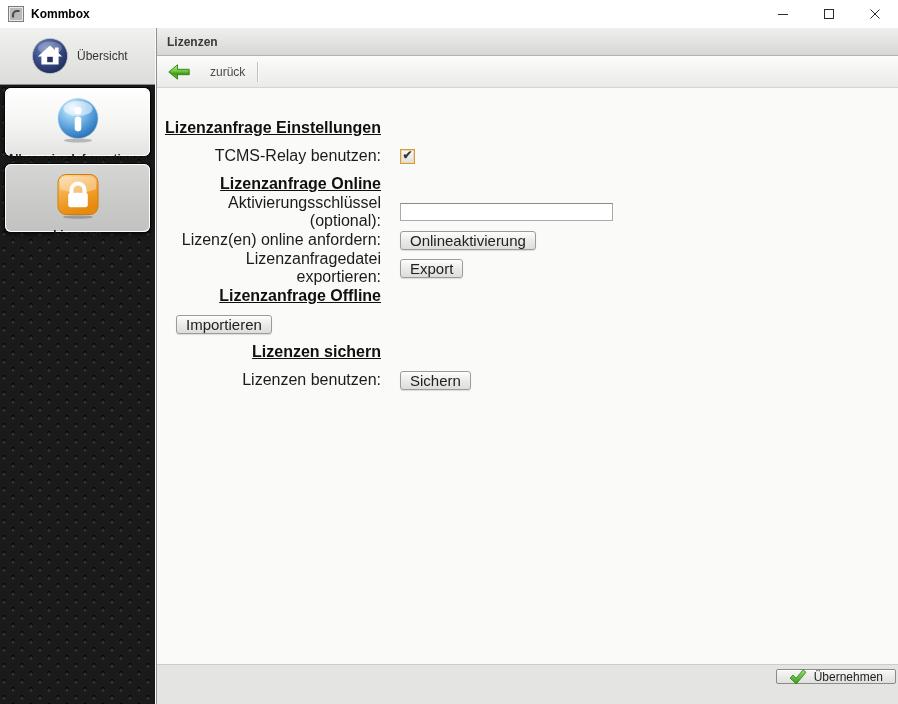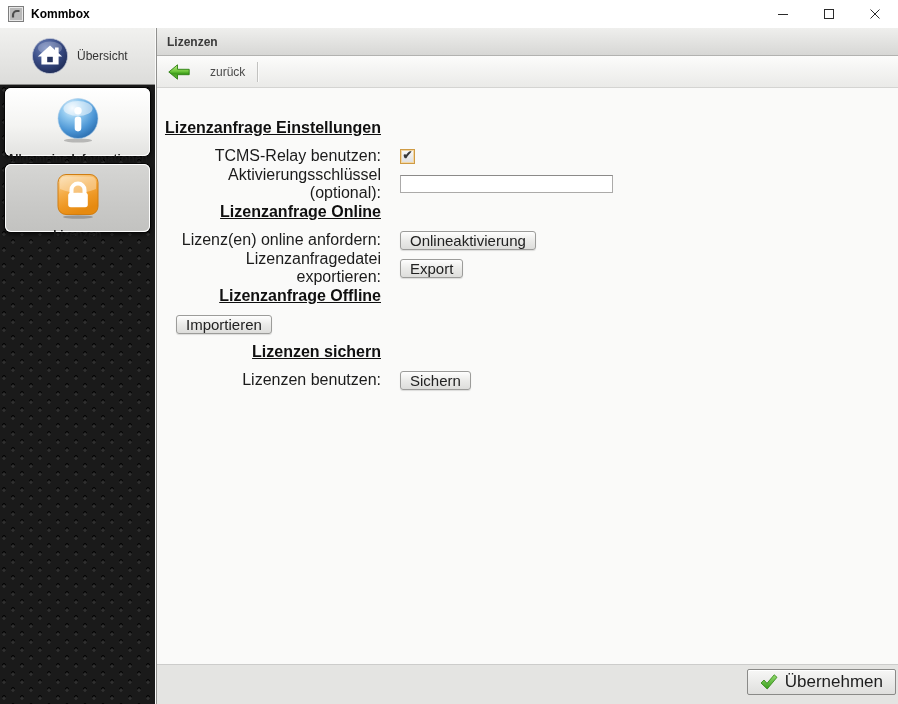--- a/index.html
+++ b/index.html
@@ -52,21 +52,21 @@
   .ctrl { margin-left:19px; display:flex; align-items:center; }
 
   .checkbox { width:15px; height:15px; border:1px solid #cf9b45; box-shadow:inset 0 0 0 1px #f3d7a4; background:linear-gradient(#fafafa,#dedede); display:flex; align-items:center; justify-content:center; cursor:pointer; }
   .checkbox .chk { font-size:12px; line-height:12px; font-weight:700; color:#3a3a3a; transform:translateY(-1px); }
 
   .text-input { width:213px; height:18px; border:1px solid #abaaa9; border-top-color:#8b8a89; background:#fff; font-family:"Liberation Sans",sans-serif; font-size:12px; padding:0 3px; outline:none; }
 
   .form-btn { height:19px; padding:0 9px; font-family:"Liberation Sans",sans-serif; font-size:15px; color:#222; background:linear-gradient(#fefefe, #ebebe9 50%, #dddddb); border:1px solid #9c9c9a; border-radius:3px; box-shadow:0 1px 1px rgba(0,0,0,.12); cursor:pointer; }
 
   .footer { height:40px; flex:0 0 40px; background:#e4e4e2; border-top:1px solid #cccccb; display:flex; justify-content:flex-end; align-items:flex-start; padding:4px 2px 0 0; }
-  .apply-btn { height:26px; padding:0 12px; display:inline-flex; align-items:center; gap:7px; background:linear-gradient(#f7f7f6,#dfdfdd); border:1px solid #8a8a88; border-radius:2px; box-shadow:inset 0 1px 0 #fff; font-family:"Liberation Sans",sans-serif; font-size:17px; color:#1d1d1d; cursor:pointer; }
+  .apply-btn { height:15px; padding:0 12px; display:inline-flex; align-items:center; gap:7px; background:linear-gradient(#f7f7f6,#dfdfdd); border:1px solid #8a8a88; border-radius:2px; box-shadow:inset 0 1px 0 #fff; font-family:"Liberation Sans",sans-serif; font-size:12px; color:#1d1d1d; cursor:pointer; }
 </style>
 </head>
 <body>
 
 <div class="window">
 
   <div class="titlebar">
     <span class="app-icon">
       <svg width="16" height="16" viewBox="0 0 16 16">
         <rect x="0.5" y="0.5" width="15" height="15" fill="#b9b9b9" stroke="#7d7d7d"></rect>
@@ -198,28 +198,28 @@
           <div class="form-row">
             <span class="lbl">TCMS-Relay benutzen:</span>
             <div class="ctrl">
               <div class="checkbox">
                 <span class="chk">✔</span>
               </div>
             </div>
           </div>
 
           <div class="form-row">
+            <span class="lbl h">Lizenzanfrage Online</span>
+          </div>
+
+          <div class="form-row">
             <span class="lbl">Aktivierungsschlüssel (optional):</span>
             <div class="ctrl">
               <input type="text" class="text-input" value="" style="">
             </div>
-          </div>
-
-          <div class="form-row">
-            <span class="lbl h">Lizenzanfrage Online</span>
           </div>
 
           <div class="form-row">
             <span class="lbl">Lizenz(en) online anfordern:</span>
             <div class="ctrl">
               <button class="form-btn">Onlineaktivierung</button>
             </div>
           </div>
 
           <div class="form-row">

